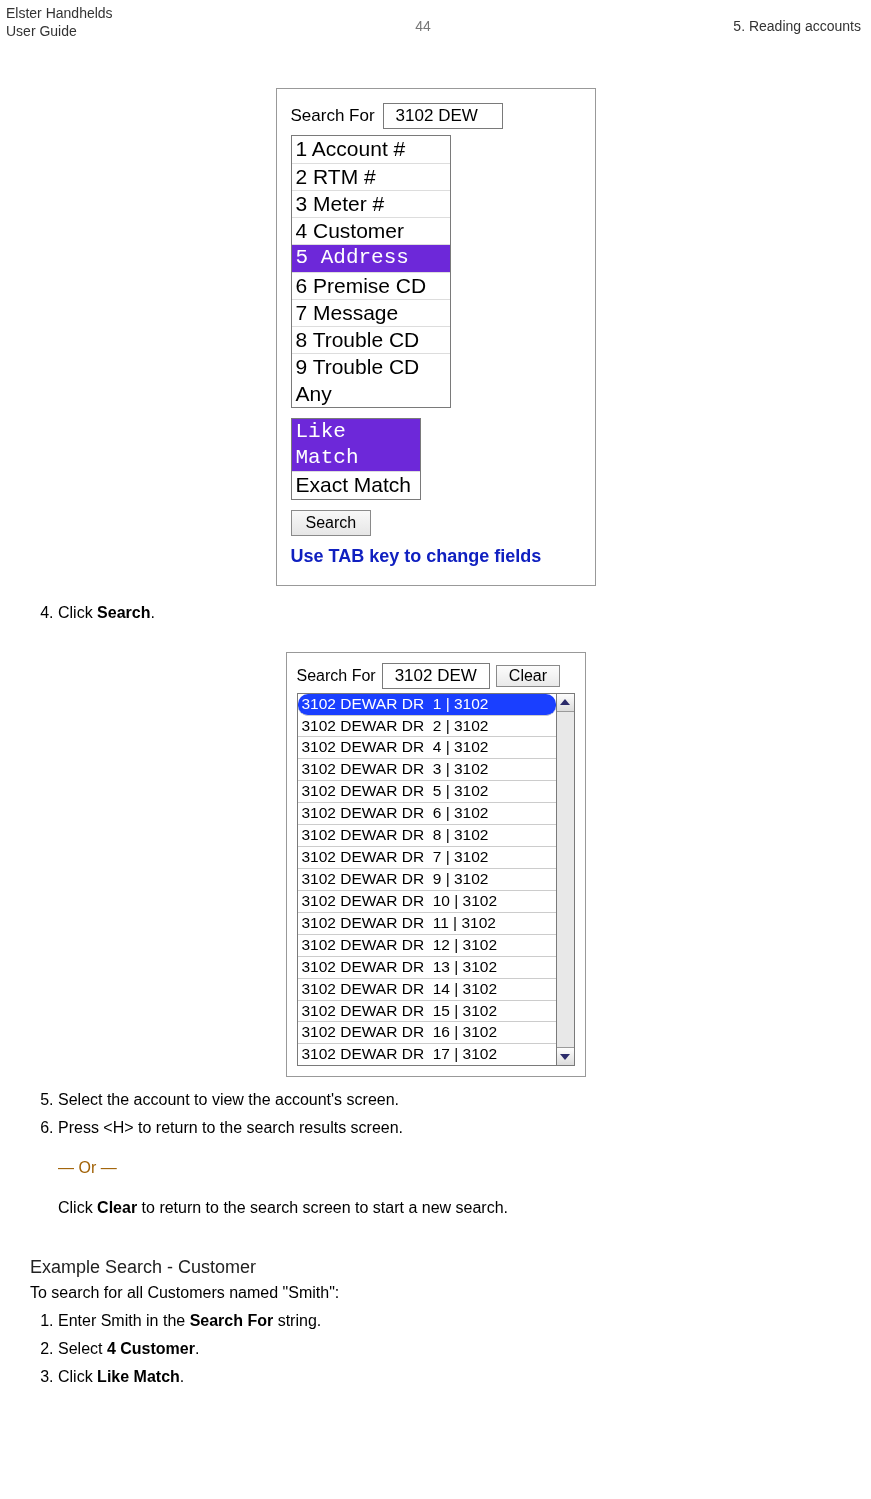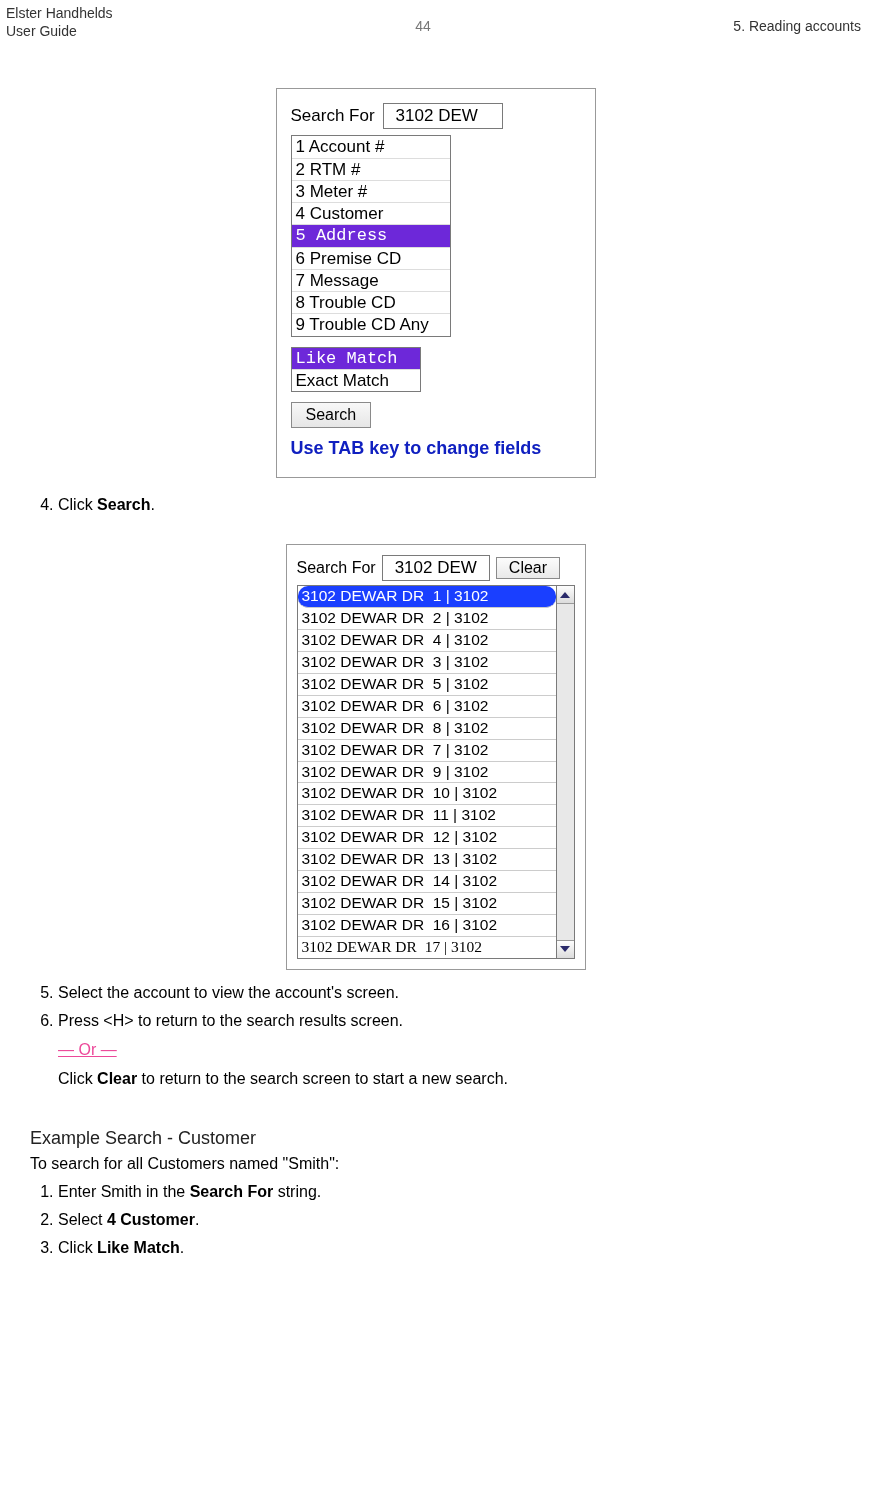--- a/index.html
+++ b/index.html
@@ -36,21 +36,21 @@
     display:flex; align-items:center; gap:8px; margin-bottom:6px;
     font-family: Tahoma, Verdana, sans-serif; font-size:17px; color:#000;
   }
   .txtbox {
     border:1px solid #7a7a7a; background:#fff; padding:2px 12px;
     font-family: Tahoma, Verdana, sans-serif; font-size:17px;
     display:inline-block; min-width:120px;
   }
   .listbox {
     border:1px solid #7a7a7a; background:#fff; width:160px;
-    font-family: Tahoma, Verdana, sans-serif; font-size:17px;
+    font-family: Tahoma, Verdana, sans-serif; font-size:21px;
   }
   .listbox .opt { padding:0 4px; border-bottom:1px solid #ddd; line-height:1.25;}
   .listbox .opt:last-child { border-bottom:none;}
   .listbox .opt.sel { background:#6d28d9; color:#fff;font-family:Liberation Mono, monospace;}
   .matchbox { margin-top:10px; width:130px;}
   .btn {
     display:inline-block; margin-top:10px;
     background: linear-gradient(#f8f8f8,#e6e6e6);
     border:1px solid #8a8a8a; padding:3px 14px;
     font-family: Tahoma, Verdana, sans-serif; font-size:16px;
@@ -73,40 +73,40 @@
     padding:1px 12px; font-family: Tahoma, Verdana, sans-serif; font-size:16px;
   }
   .results-wrap { display:flex; margin-top:4px;}
   .results {
     border:1px solid #7a7a7a; background:#fff;
     font-family: Tahoma, Verdana, sans-serif; font-size:15.5px;
     width:260px;
   }
   .results .row { padding:0 4px; border-bottom:1px solid #ccc; white-space:pre; line-height:1.35;}
   .results .row.sel { background:#1a3fff; color:#fff;border-radius:10px;}
-  .results .row:last-child { border-bottom:none;font-family:Liberation Serif, serif;}
+  .results .row:last-child { border-bottom:none;}
   .scrollbar {
     width:18px; border:1px solid #7a7a7a; border-left:none;
     background:#e8e8e8; display:flex; flex-direction:column; justify-content:space-between;
   }
   .sb-btn {
     height:18px; background:linear-gradient(#fdfdfd,#dcdcdc);
     border-bottom:1px solid #9a9a9a; display:flex; align-items:center; justify-content:center;
   }
   .sb-btn.bottom { border-bottom:none; border-top:1px solid #9a9a9a;}
   .arrow-up, .arrow-down {
     width:0;height:0;border-left:5px solid transparent;border-right:5px solid transparent;
   }
   .arrow-up { border-bottom:6px solid #2a2a6a;}
   .arrow-down { border-top:6px solid #2a2a6a;}
 
   ol.steps { margin:10px 0 10px 28px; padding:0;}
   ol.steps > li { margin:6px 0 10px 0; font-size:16px; font-family: "Segoe UI", Arial, sans-serif;}
   .step-sub { margin:8px 0 6px 0;}
-  .or-sep { color:#ec4899; margin:11px 0;text-decoration:underline;}
+  .or-sep { color:#a16207; margin:22px 0;}
   .section-h { font-size:18px; color:#222; margin:40px 0 6px 0;}
   .section-p { font-size:16px; margin:4px 0 10px 0;}
   b { font-weight:700;}
 </style>
 </head>
 <body>
 
 <div class="page-header">
   <div class="left">
     <div>Elster Handhelds</div>

